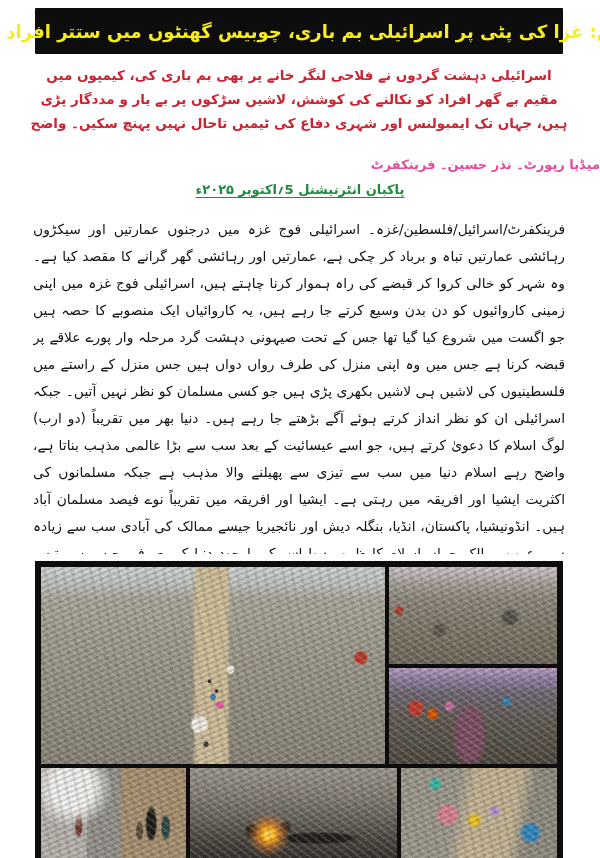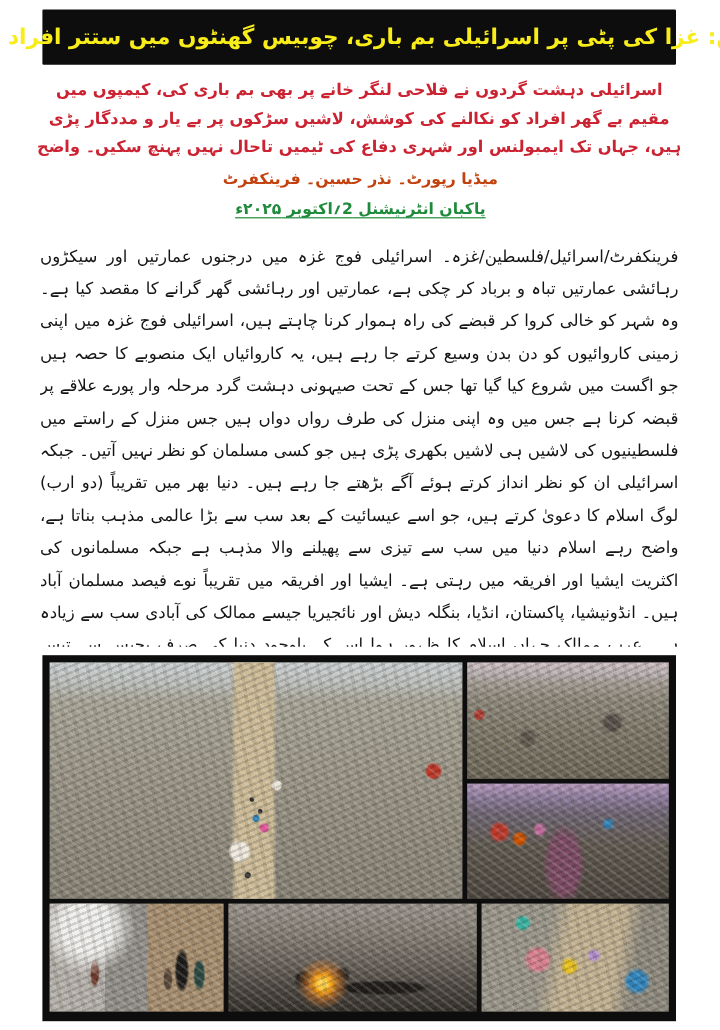--- a/index.html
+++ b/index.html
@@ -32,24 +32,24 @@
     margin:9px 30px 0 28px;
     height:72px;
     overflow:hidden;
     color:#cc2333;
     font-size:13.5px;
     font-weight:bold;
     line-height:24px;
     text-align:center;
   }
   .byline{
-    margin-top:3px;
+    margin-top:18px;
     height:24px;
-    text-align:center;
-    color:#c2410c;
+    text-align:right;
+    color:#ec4899;
     font-size:13px;
     font-weight:bold;
     line-height:24px;
   }
   .dateline{
     height:28px;
     text-align:center;
     color:#1f8a3c;
     font-size:13px;
     font-weight:bold;
@@ -158,21 +158,21 @@
 <div class="page">
 
   <div class="headline-bar">
     <div class="headline">فلسطین: غزا کی پٹی پر اسرائیلی بم باری، چوبیس گھنٹوں میں ستتر افراد جاں بحق</div>
   </div>
 
   <div class="subheadline">اسرائیلی دہشت گردوں نے فلاحی لنگر خانے پر بھی بم باری کی، کیمپوں میں مقیم بے گھر افراد کو نکالنے کی کوشش، لاشیں سڑکوں پر بے یار و مددگار پڑی ہیں، جہاں تک ایمبولنس اور شہری دفاع کی ٹیمیں تاحال نہیں پہنچ سکیں۔ واضح رہے نہ جانے کتنی لاشیں ملبوں کے نیچے پڑی ہیں</div>
 
   <div class="byline">میڈیا رپورٹ۔ نذر حسین۔ فرینکفرٹ</div>
 
-  <div class="dateline"><span>پاکبان انٹرنیشنل 2؍اکتوبر ۲۰۲۵ء</span></div>
+  <div class="dateline"><span>پاکبان انٹرنیشنل 5؍اکتوبر ۲۰۲۵ء</span></div>
 
   <div class="body-text">فرینکفرٹ/اسرائیل/فلسطین/غزہ۔ اسرائیلی فوج غزہ میں درجنوں عمارتیں اور سیکڑوں رہائشی عمارتیں تباہ و برباد کر چکی ہے، عمارتیں اور رہائشی گھر گرانے کا مقصد کیا ہے۔ وہ شہر کو خالی کروا کر قبضے کی راہ ہموار کرنا چاہتے ہیں، اسرائیلی فوج غزہ میں اپنی زمینی کاروائیوں کو دن بدن وسیع کرتے جا رہے ہیں، یہ کاروائیاں ایک منصوبے کا حصہ ہیں جو اگست میں شروع کیا گیا تھا جس کے تحت صیہونی دہشت گرد مرحلہ وار پورے علاقے پر قبضہ کرنا ہے جس میں وہ اپنی منزل کی طرف رواں دواں ہیں جس منزل کے راستے میں فلسطینیوں کی لاشیں ہی لاشیں بکھری پڑی ہیں جو کسی مسلمان کو نظر نہیں آتیں۔ جبکہ اسرائیلی ان کو نظر انداز کرتے ہوئے آگے بڑھتے جا رہے ہیں۔ دنیا بھر میں تقریباً (دو ارب) لوگ اسلام کا دعویٰ کرتے ہیں، جو اسے عیسائیت کے بعد سب سے بڑا عالمی مذہب بناتا ہے، واضح رہے اسلام دنیا میں سب سے تیزی سے پھیلنے والا مذہب ہے جبکہ مسلمانوں کی اکثریت ایشیا اور افریقہ میں رہتی ہے۔ ایشیا اور افریقہ میں تقریباً نوے فیصد مسلمان آباد ہیں۔ انڈونیشیا، پاکستان، انڈیا، بنگلہ دیش اور نائجیریا جیسے ممالک کی آبادی سب سے زیادہ ہے۔ عرب ممالک جہاں اسلام کا ظہور ہوا اس کے باوجود دنیا کی صرف پچیس سے تیس فیصد مسلم آبادی عرب ممالک میں رہتی ہے، یورپ میں ایک اندازے کے مطابق (پچاس ملین) مسلمان یورپ میں رہتے ہیں۔ (کیری باتی۔ میکرونیسین۔ ناورو۔ ٹونگا اور واٹیکن سٹیٹ۔ سٹی) ایسے علاقے ہیں جہاں مسلمانوں کی زیرو فیصد آبادی بتائی جاتی ہے۔ گلوبل صمود فلوٹیلا پر حملہ بھی اسی شیطانی گروہ کے منصوبوں کو پایہ تکمیل تک پہنچاتا ہے۔</div>
 
   <div class="collage">
     <div class="row top">
       <div class="colstack">
         <div class="ph p1" title="ملبے کا وسیع میدان - تباہ شدہ عمارتیں"></div>
         <div class="ph p2" title="شام کے وقت کیمپ اور بازار ملبے کے درمیان"></div>
       </div>
       <div class="ph p3" title="غزہ کی تباہی کا فضائی منظر - ملبے کے بیچ سڑک پر چلتے لوگ"></div>

